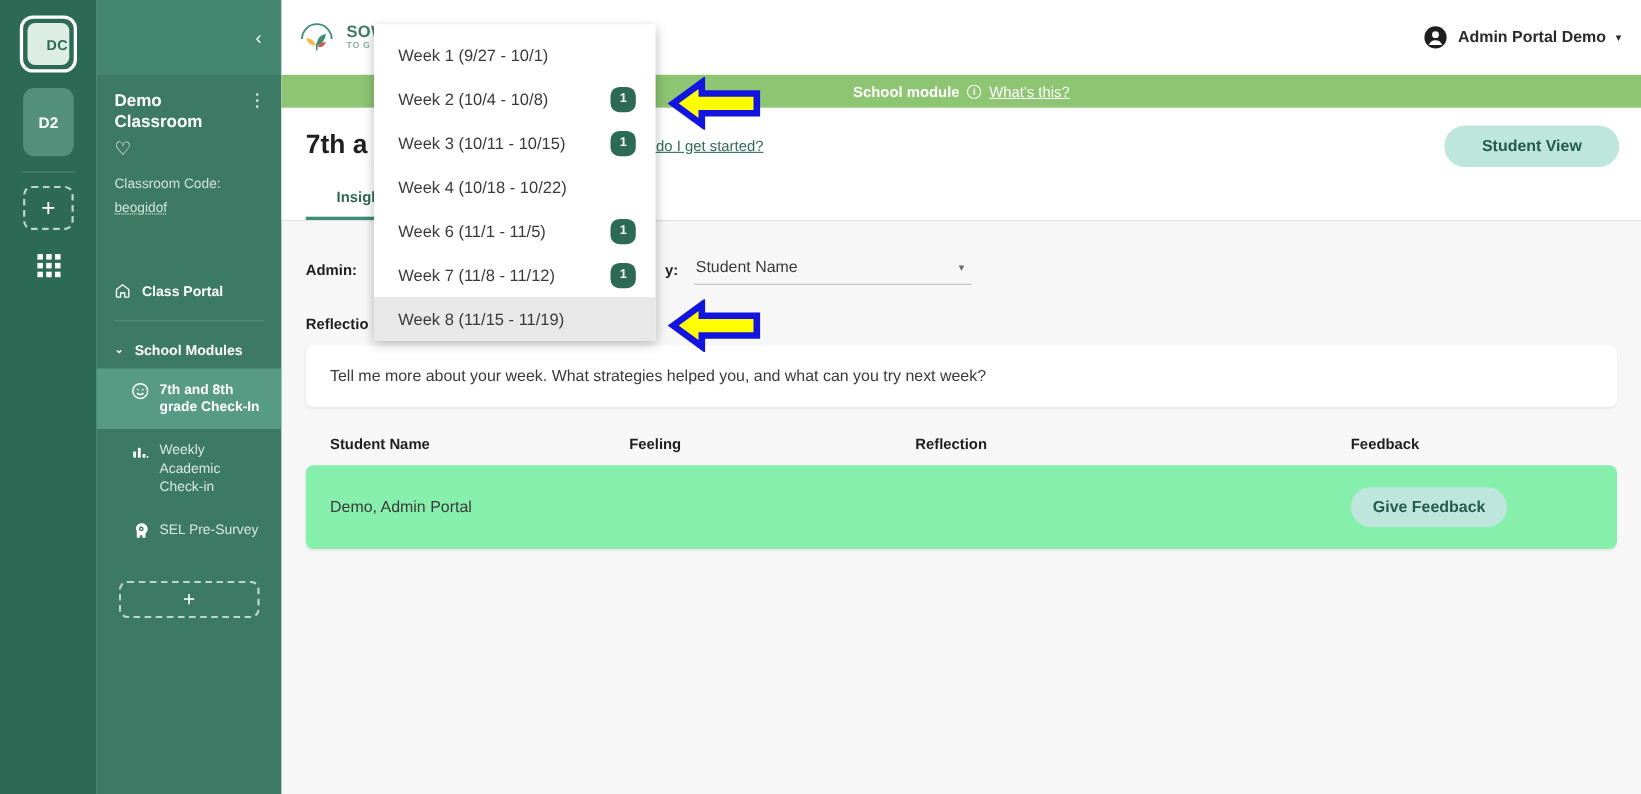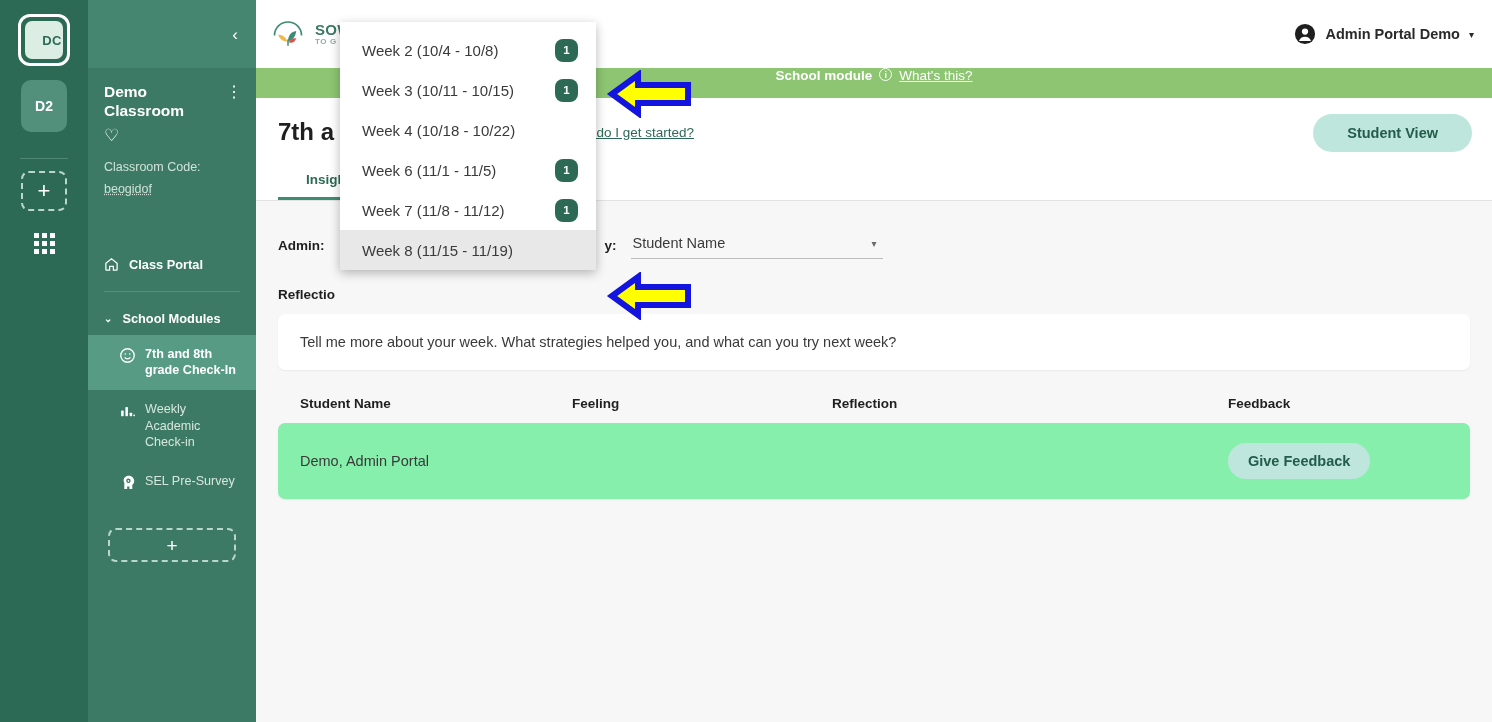--- a/index.html
+++ b/index.html
@@ -27,25 +27,25 @@
   }
   .rail-avatar-inner {
     width: 38px; height: 38px; border-radius: 7px;
     background: #DCEDE4;
     color: #2D6A56; font-size: 13px; font-weight: bold;
     display: flex; align-items: center; justify-content: center;
     letter-spacing: .3px;
     padding-left: 16px;
   }
   .rail-chip {
-    width: 46px; height: 52px; border-radius: 10px;
+    width: 46px; height: 62px; border-radius: 10px;
     background: #53907C;
     color: #ffffff; font-size: 14px; font-weight: bold;
     display: flex; align-items: center; justify-content: center;
-    margin-bottom: 18px;
+    margin-bottom: 6px;
   }
   .rail-divider { width: 48px; height: 1px; background: #4E8772; margin: 8px 0 12px 0; }
   .rail-add {
     width: 46px; height: 40px; border-radius: 8px;
     border: 2px dashed #BBD6CA;
     display: flex; align-items: center; justify-content: center;
     color: #ffffff; font-size: 22px; font-weight: 300; line-height: 1;
     margin-bottom: 22px;
   }
   .rail-grid { display: grid; grid-template-columns: repeat(3, 5px); grid-gap: 3px; }
@@ -109,21 +109,21 @@
   .brand { display: flex; align-items: center; gap: 9px; }
   .brand-text { line-height: 1.05; }
   .brand-1 { font-size: 15px; font-weight: bold; color: #3D7A65; letter-spacing: .3px; }
   .brand-2 { font-size: 8px; font-weight: bold; color: #8FAFA2; letter-spacing: .6px; }
   .user { display: flex; align-items: center; gap: 9px; }
   .user-name { font-size: 14.5px; font-weight: bold; color: #2A2A2A; }
   .user-caret { font-size: 10px; color: #2A2A2A; }
 
   .banner {
     height: 30px; background: #8DC572; flex: 0 0 30px;
-    display: flex; justify-content: center; gap: 7px;
+    display: flex; align-items: center; justify-content: center; gap: 7px;
     color: #ffffff; font-size: 13.5px;
   }
   .banner b { font-weight: bold; }
   .banner a { color: #ffffff; text-decoration: underline; }
   .banner-i {
     width: 13px; height: 13px; border-radius: 50%;
     border: 1.4px solid #ffffff; font-size: 9px; font-weight: bold;
     display: inline-flex; align-items: center; justify-content: center;
   }
 
@@ -402,20 +402,23 @@
         <div class="c4">
           <button class="feedback-btn">Give Feedback</button>
         </div>
       </div>
 
     </div>
   </div>
 
   <div class="dropdown">
     <div class="dd-item">
+      <span>Week 1 (9/27 - 10/1)</span>
+    </div>
+    <div class="dd-item">
       <span>Week 2 (10/4 - 10/8)</span>
       <span class="dd-badge">1</span>
     </div>
     <div class="dd-item">
       <span>Week 3 (10/11 - 10/15)</span>
       <span class="dd-badge">1</span>
     </div>
     <div class="dd-item">
       <span>Week 4 (10/18 - 10/22)</span>
     </div>

